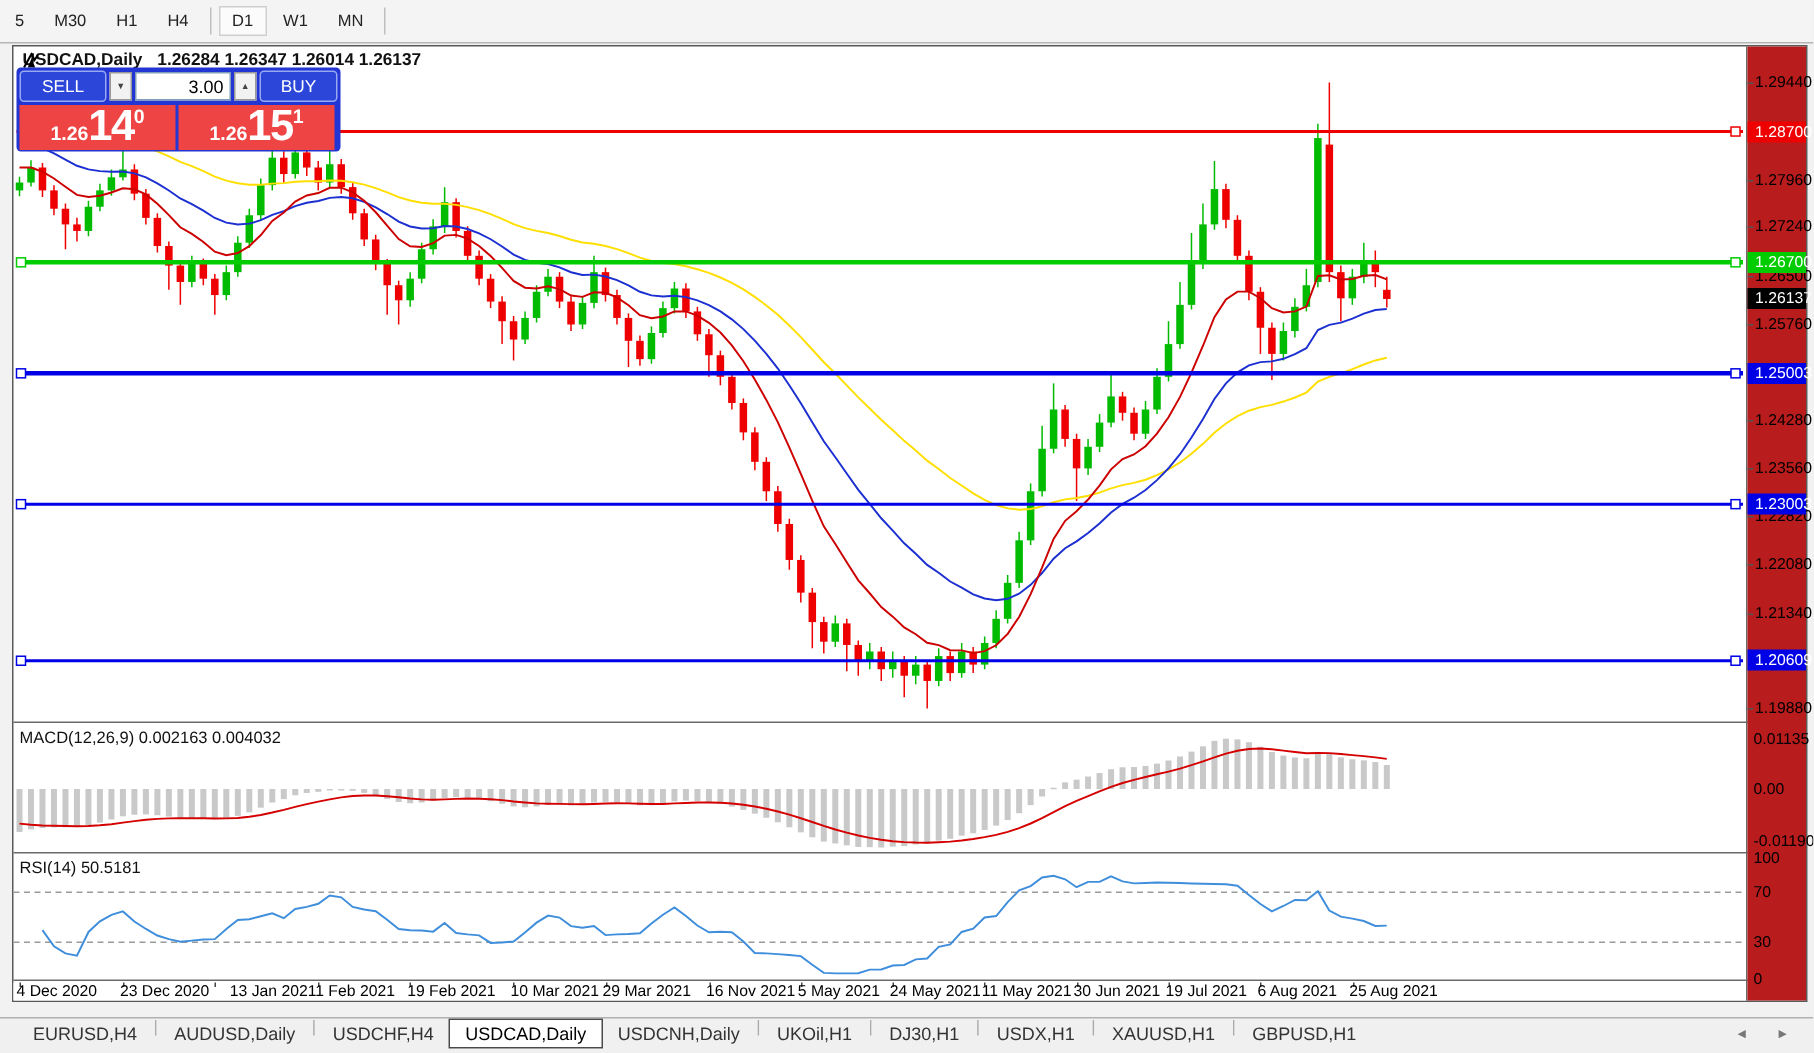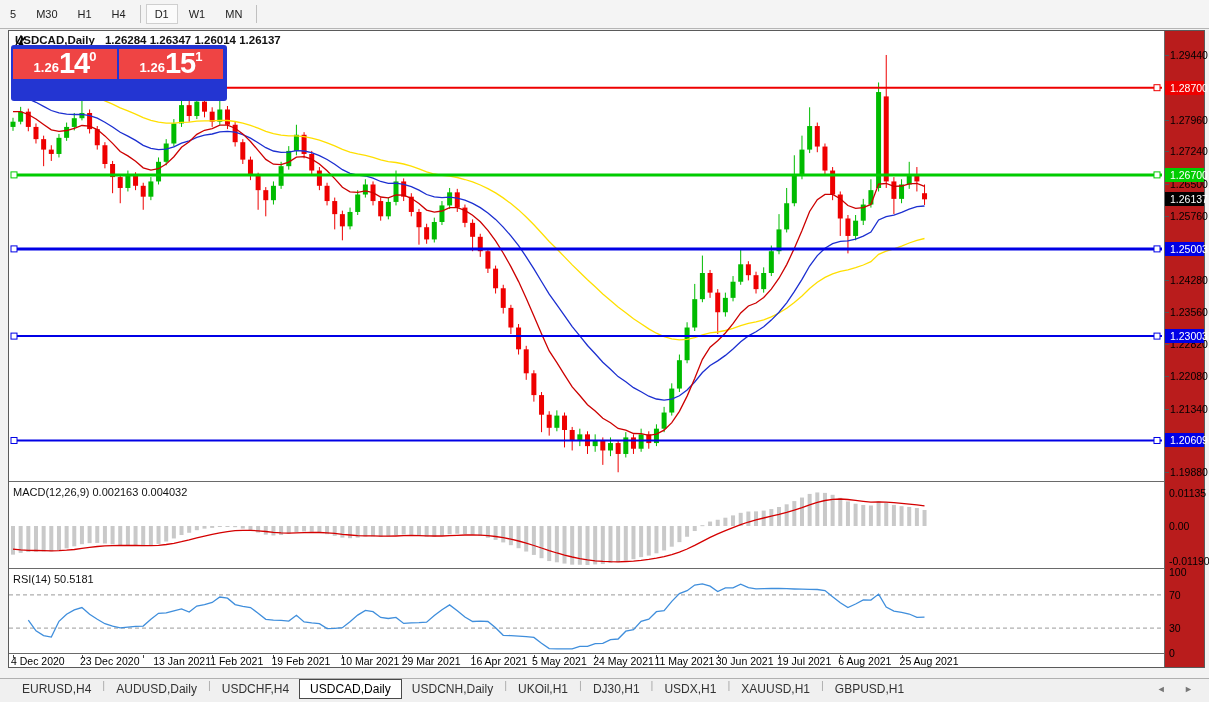--- a/index.html
+++ b/index.html
@@ -471,21 +471,21 @@
           <div class="date-label" style="left: 132.22px; margin-left: 12px;">13 Jan 2021</div>
           <div class="date-tick" style="left: 203.16px;"></div>
           <div class="date-label" style="left: 201.16px;">1 Feb 2021</div>
           <div class="date-tick" style="left: 264.44px;"></div>
           <div class="date-label" style="left: 262.44px;">19 Feb 2021</div>
           <div class="date-tick" style="left: 333.38px;"></div>
           <div class="date-label" style="left: 331.38px;">10 Mar 2021</div>
           <div class="date-tick" style="left: 394.66px;"></div>
           <div class="date-label" style="left: 392.66px;">29 Mar 2021</div>
           <div class="date-tick" style="left: 463.6px;"></div>
-          <div class="date-label" style="left: 461.6px;">16 Apr 2021</div>
+          <div class="date-label" style="left: 461.6px;">16 Nov 2021</div>
           <div class="date-tick" style="left: 524.88px;"></div>
           <div class="date-label" style="left: 522.88px;">5 May 2021</div>
           <div class="date-tick" style="left: 586.16px;"></div>
           <div class="date-label" style="left: 584.16px;">24 May 2021</div>
           <div class="date-tick" style="left: 647.44px;"></div>
           <div class="date-label" style="left: 645.44px;">11 May 2021</div>
           <div class="date-tick" style="left: 708.72px;"></div>
           <div class="date-label" style="left: 706.72px;">30 Jun 2021</div>
           <div class="date-tick" style="left: 770px;"></div>
           <div class="date-label" style="left: 768px;">19 Jul 2021</div>
@@ -541,20 +541,27 @@
     <div id="chart-title">
       <svg width="11" height="11" viewBox="0 0 11 11">
         <path d="M1 10 L6 1 L8 5 L10 2" stroke="#000" stroke-width="1.4" fill="none"></path>
         <path d="M3.5 10 L6 4 L8.5 10 Z" fill="#000"></path>
       </svg>
       <span>USDCAD,Daily</span>
       <span class="ohlc">1.26284 1.26347 1.26014 1.26137</span>
     </div>
 
     <div id="trade-panel">
+      <div class="tp-row">
+        <div class="tp-btn" id="sell-btn">SELL</div>
+        <div class="spin-btn">▼</div>
+        <div id="volume-field">3.00</div>
+        <div class="spin-btn">▲</div>
+        <div class="tp-btn" id="buy-btn">BUY</div>
+      </div>
       <div class="tp-prices">
         <div class="price-box">
           <span class="price-base">1.26</span>
           <span class="price-big">14</span>
           <span class="price-sup">0</span>
         </div>
         <div class="price-box">
           <span class="price-base">1.26</span>
           <span class="price-big">15</span>
           <span class="price-sup">1</span>

